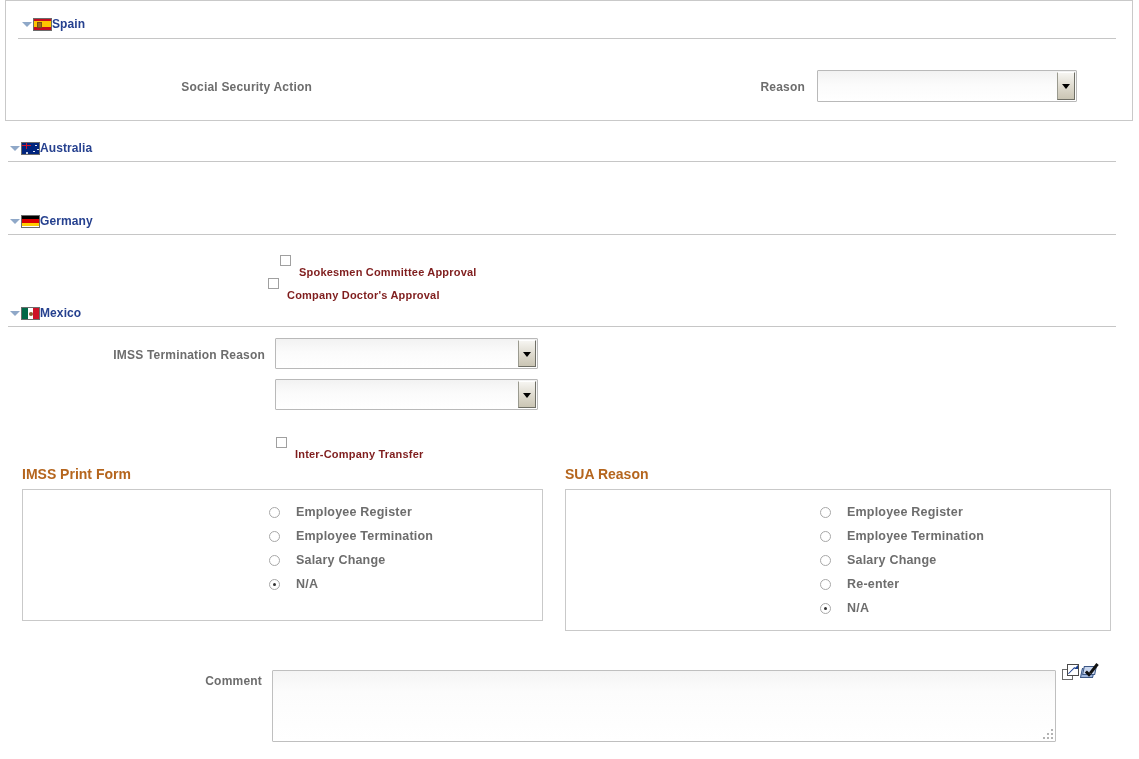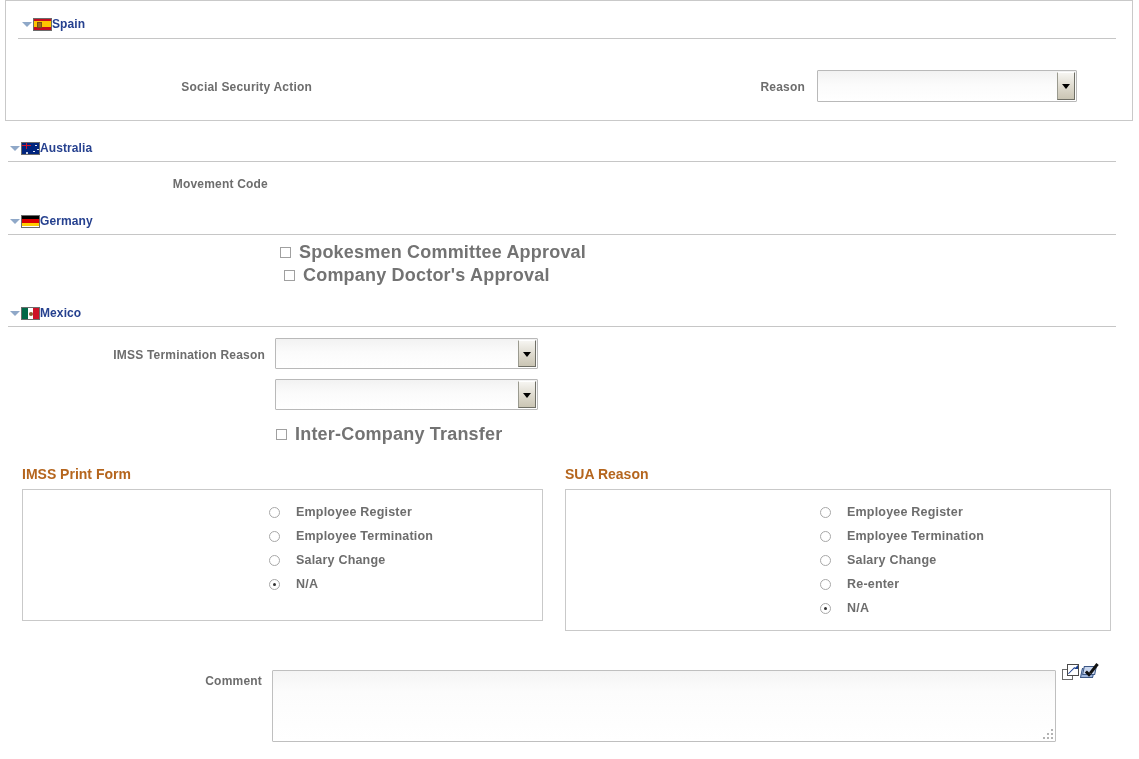--- a/index.html
+++ b/index.html
@@ -177,22 +177,23 @@
   
   .chk-row { position: absolute; display: flex; align-items: center; gap: 8px; }
   .chk-box {
     width: 11px; height: 11px;
     box-sizing: border-box;
     border: 1px solid #a0a0a0;
     background: #ffffff;
     flex: 0 0 auto;
   }
   .chk-label {
-    font-size: 18px; font-weight: bold; color: #737373; white-space: nowrap;
+    font-size: 11px; font-weight: bold; color: #7f1d1d; white-space: nowrap;
     letter-spacing: .2px;
+    margin-top: 24px;
   }
 
   
   .grp-title {
     position: absolute;
     font-size: 14px;
     font-weight: bold;
     color: #b5651d;
     white-space: nowrap;
   }
@@ -352,38 +353,37 @@
         <span class="ujr2"></span>
       <span class="star" style="left:13px; top:2px;"></span>
       <span class="star" style="left:15px; top:6px;"></span>
       <span class="star" style="left:11px; top:8px;"></span>
       <span class="star" style="left:4px; top:9.5px;"></span>
     </span>
     <span class="sec-title">Australia</span>
   </div>
   <div class="sec-rule" style="left:8px; top:161px; width:1108px;"></div>
 
-  <div class="fld-label" style="left:0px; top:177px; width:268px;">Movement Code</div>
 
   <div class="sec-header" style="left:10px; top:212px;">
     <span class="collapse-arrow"></span>
     <span class="flag flag-ger">
       <span class="g1"></span>
         <span class="g2"></span>
         <span class="g3"></span>
     </span>
     <span class="sec-title">Germany</span>
   </div>
   <div class="sec-rule" style="left:8px; top:234px; width:1108px;"></div>
 
   <div class="chk-row" style="left:280px; top:242px;">
     <span class="chk-box"></span>
     <span class="chk-label">Spokesmen Committee Approval</span>
   </div>
-  <div class="chk-row" style="left:284px; top:265px;">
+  <div class="chk-row" style="left:268px; top:265px;">
     <span class="chk-box"></span>
     <span class="chk-label">Company Doctor's Approval</span>
   </div>
 
   <div class="sec-header" style="left:10px; top:304px;">
     <span class="collapse-arrow"></span>
     <span class="flag flag-mex">
       <span class="m1"></span>
         <span class="m2"></span>
         <span class="m3"></span>

